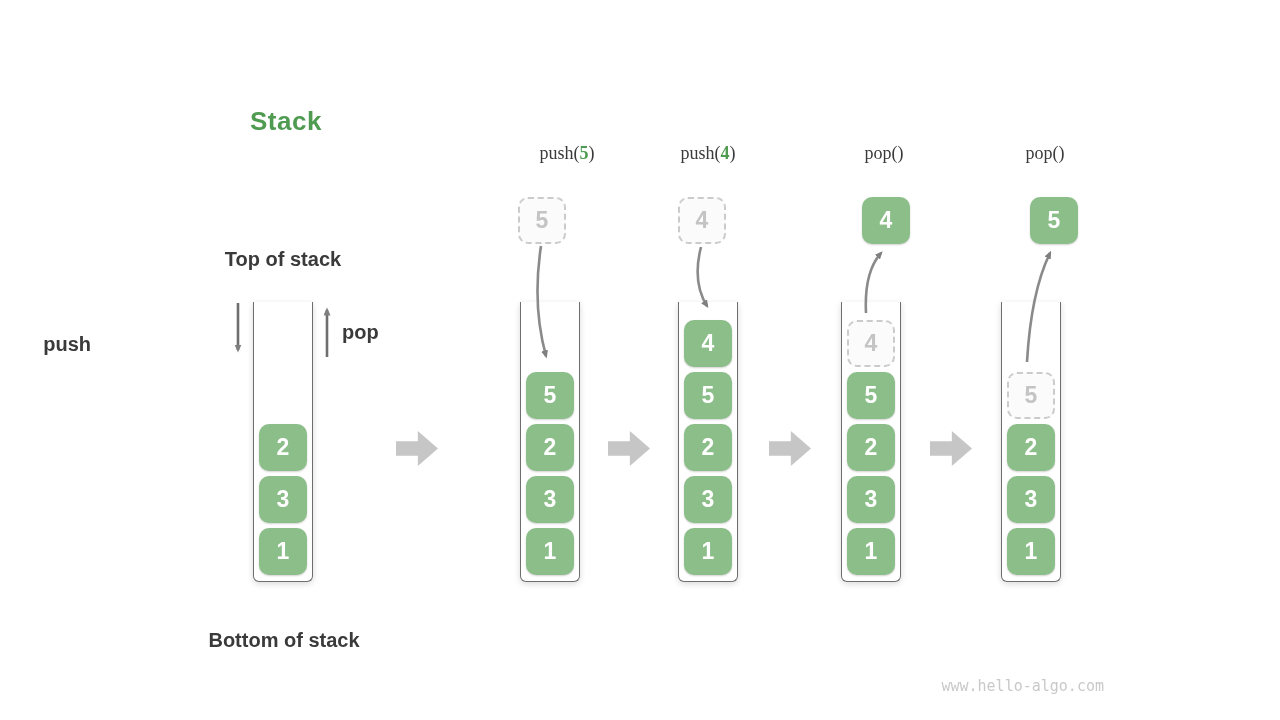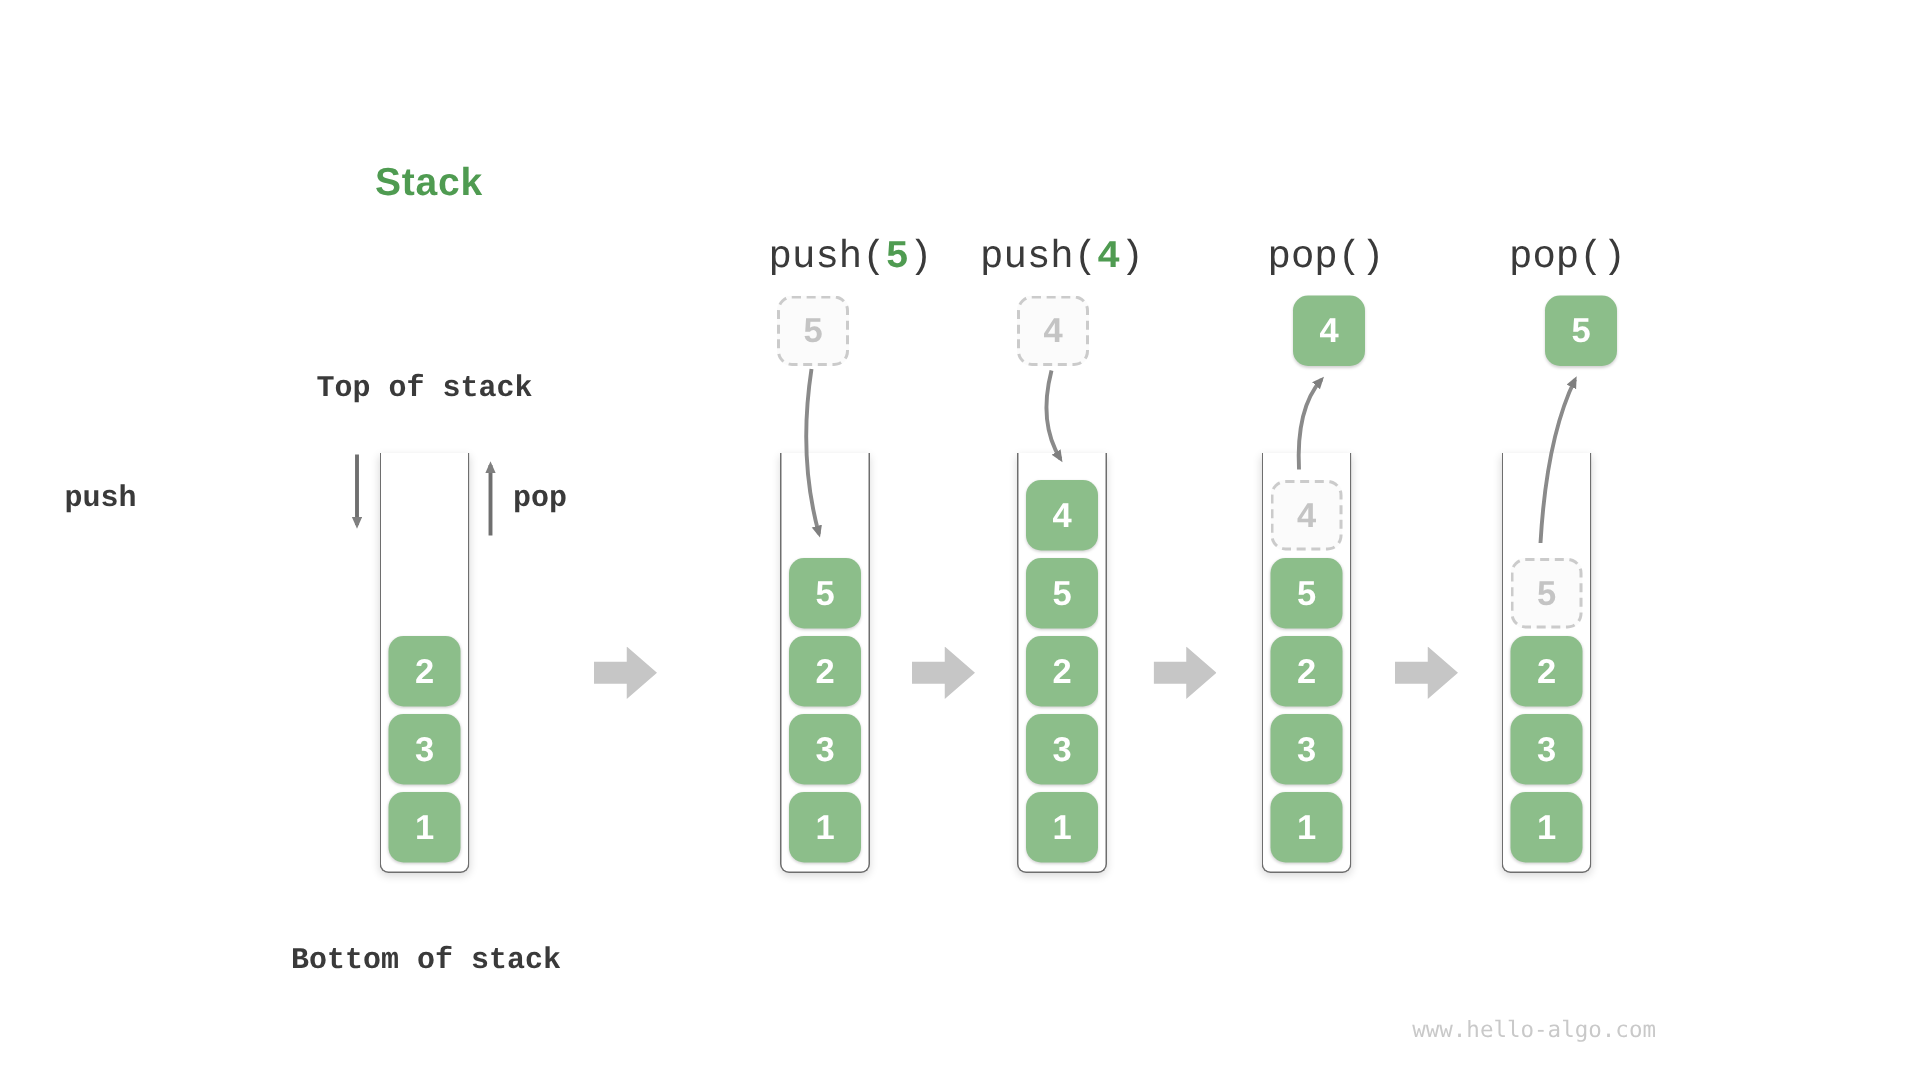--- a/index.html
+++ b/index.html
@@ -17,31 +17,30 @@
   .canvas{position:relative;width:1149px;height:720px;background:#ffffff;overflow:hidden;border-radius:10px;}
 
   .title{
     position:absolute;left:250px;top:106px;
     font-size:26px;font-weight:bold;color:var(--title-green);
     letter-spacing:0.5px;
   }
   .lbl{
     position:absolute;font-size:20px;font-weight:bold;color:var(--label-dark);
     white-space:nowrap;
-    font-family:Liberation Mono, monospace;
   }
   .top-lbl{left:283px;top:248px;transform:translateX(-50%);}
   .bottom-lbl{left:284px;top:629px;transform:translateX(-50%);}
-  .push-lbl{right:1058px;top:321px;} 
+  .push-lbl{right:1058px;top:333px;} 
   .pop-lbl{left:342px;top:321px;}
 
   .op{
     position:absolute;top:143px;transform:translateX(-50%);
-    font-family:Liberation Mono, monospace;font-size:26px;
-    color:var(--label-dark);white-space:nowrap;margin-top:13px;
+    font-family:Liberation Serif, serif;font-size:18px;
+    color:var(--label-dark);white-space:nowrap;
   }
   .op .arg{color:var(--title-green);font-weight:bold;}
 
   .container{
     position:absolute;top:302px;width:60px;height:280px;
     background:#ffffff;
     border-left:1.5px solid var(--wall-gray);
     border-right:1.5px solid var(--wall-gray);
     border-bottom:1.5px solid var(--wall-gray);
     border-radius:0 0 6px 6px;

